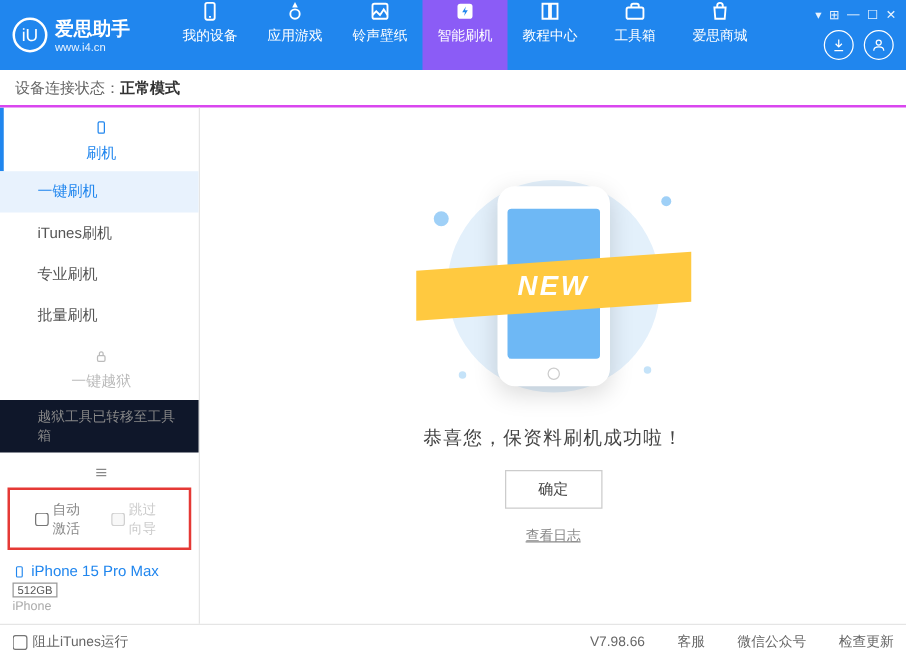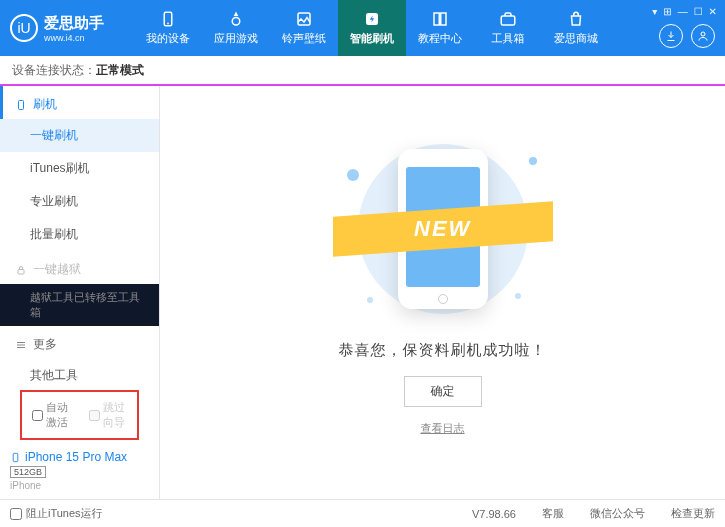--- a/index.html
+++ b/index.html
@@ -6,44 +6,44 @@
 body { background: #fff; width: 725px; height: 527px; overflow: hidden; }
 
 .header { background: #2086ee; height: 56px; display: flex; align-items: center; padding: 0 10px; position: relative; }
 .logo-area { display: flex; align-items: center; color: #fff; margin-right: 30px; }
 .logo-circle { width: 28px; height: 28px; border: 2px solid #fff; border-radius: 50%; display: flex; align-items: center; justify-content: center; font-weight: normal; font-size: 14px; margin-right: 6px; }
 .logo-text { display: flex; flex-direction: column; }
 .logo-title { font-size: 15px; font-weight: bold; }
 .logo-sub { font-size: 9px; opacity: 0.9; }
 
 .nav { display: flex; height: 100%; }
-.nav-item { display: flex; flex-direction: column; align-items: center; justify-content: center; width: 68px; height: 100%; color: #fff; font-size: 11px; cursor: pointer; }
-.nav-item.active { background: #0f766e; font-weight: bold; }
+.nav-item { display: flex; flex-direction: column; align-items: center; width: 68px; height: 100%; color: #fff; font-size: 11px; cursor: pointer; }
+.nav-item.active { background: #8b5cf6; }
 .nav-icon { margin-bottom: 3px; }
 
 .header-right { position: absolute; right: 8px; top: 6px; display: flex; gap: 6px; }
 .hdr-btn { color: #fff; font-size: 10px; cursor: pointer; opacity: 0.9; }
 .header-circles { position: absolute; right: 10px; bottom: 8px; display: flex; gap: 8px; }
 .circle-btn { width: 24px; height: 24px; border: 1.5px solid #fff; border-radius: 50%; display: flex; align-items: center; justify-content: center; cursor: pointer; }
 
 .status-bar { height: 30px; border-bottom: 2px solid #d946ef; display: flex; align-items: center; padding: 0 12px; font-size: 12px; color: #666; }
 .status-val { color: #333; font-weight: bold; font-family: Liberation Serif, serif; }
 
 .body { display: flex; height: 413px; }
 .sidebar { width: 160px; border-right: 1px solid #e5e5e5; display: flex; flex-direction: column; font-size: 12px; }
 .side-scroll { flex: 1; overflow: hidden; }
-.side-group { padding: 10px 12px 6px; color: #666; display: flex; align-items: center; gap: 6px; border-left: 3px solid transparent; }
+.side-group { padding: 10px 12px 6px; color: #666; display: flex; align-items: center; gap: 6px; border-left: 3px solid transparent; flex-direction: column; }
 .side-group.active-top { border-left-color: #2086ee; color: #2086ee; }
 .side-item { padding: 8px 12px 8px 30px; color: #555; cursor: pointer; }
 .side-item.active { background: #e8f2fd; color: #2086ee; }
 .side-item.sub { color: #888; font-size: 11px; padding-left: 30px; padding-top:6px; padding-bottom:6px; }
 .side-lock { color: #bbb; }
 
 .side-bottom { border-top: 0; }
-.checkbox-row { border: 2px solid #e53935; margin: 4px 20px; padding: 8px 10px; display: flex; gap: 19px; align-items: center; }
+.checkbox-row { border: 2px solid #e53935; margin: 4px 6px; padding: 8px 20px; display: flex; gap: 19px; align-items: center; }
 .chk { display: flex; align-items: center; gap: 3px; font-size: 11px; color: #888; }
 .chk input { width: 11px; height: 11px; }
 .chk.disabled { color: #ccc; }
 
 .device-info { padding: 6px 10px 8px; }
 .device-name { color: #2086ee; font-size: 12px; display: flex; align-items: center; gap: 4px; }
 .device-badge { display: inline-block; border: 1px solid #999; font-size: 9px; padding: 0 3px; color: #555; margin-top: 2px; }
 .device-type { font-size: 10px; color: #aaa; margin-top: 2px; }
 
 .main { flex: 1; display: flex; flex-direction: column; align-items: center; justify-content: center; position: relative; }

